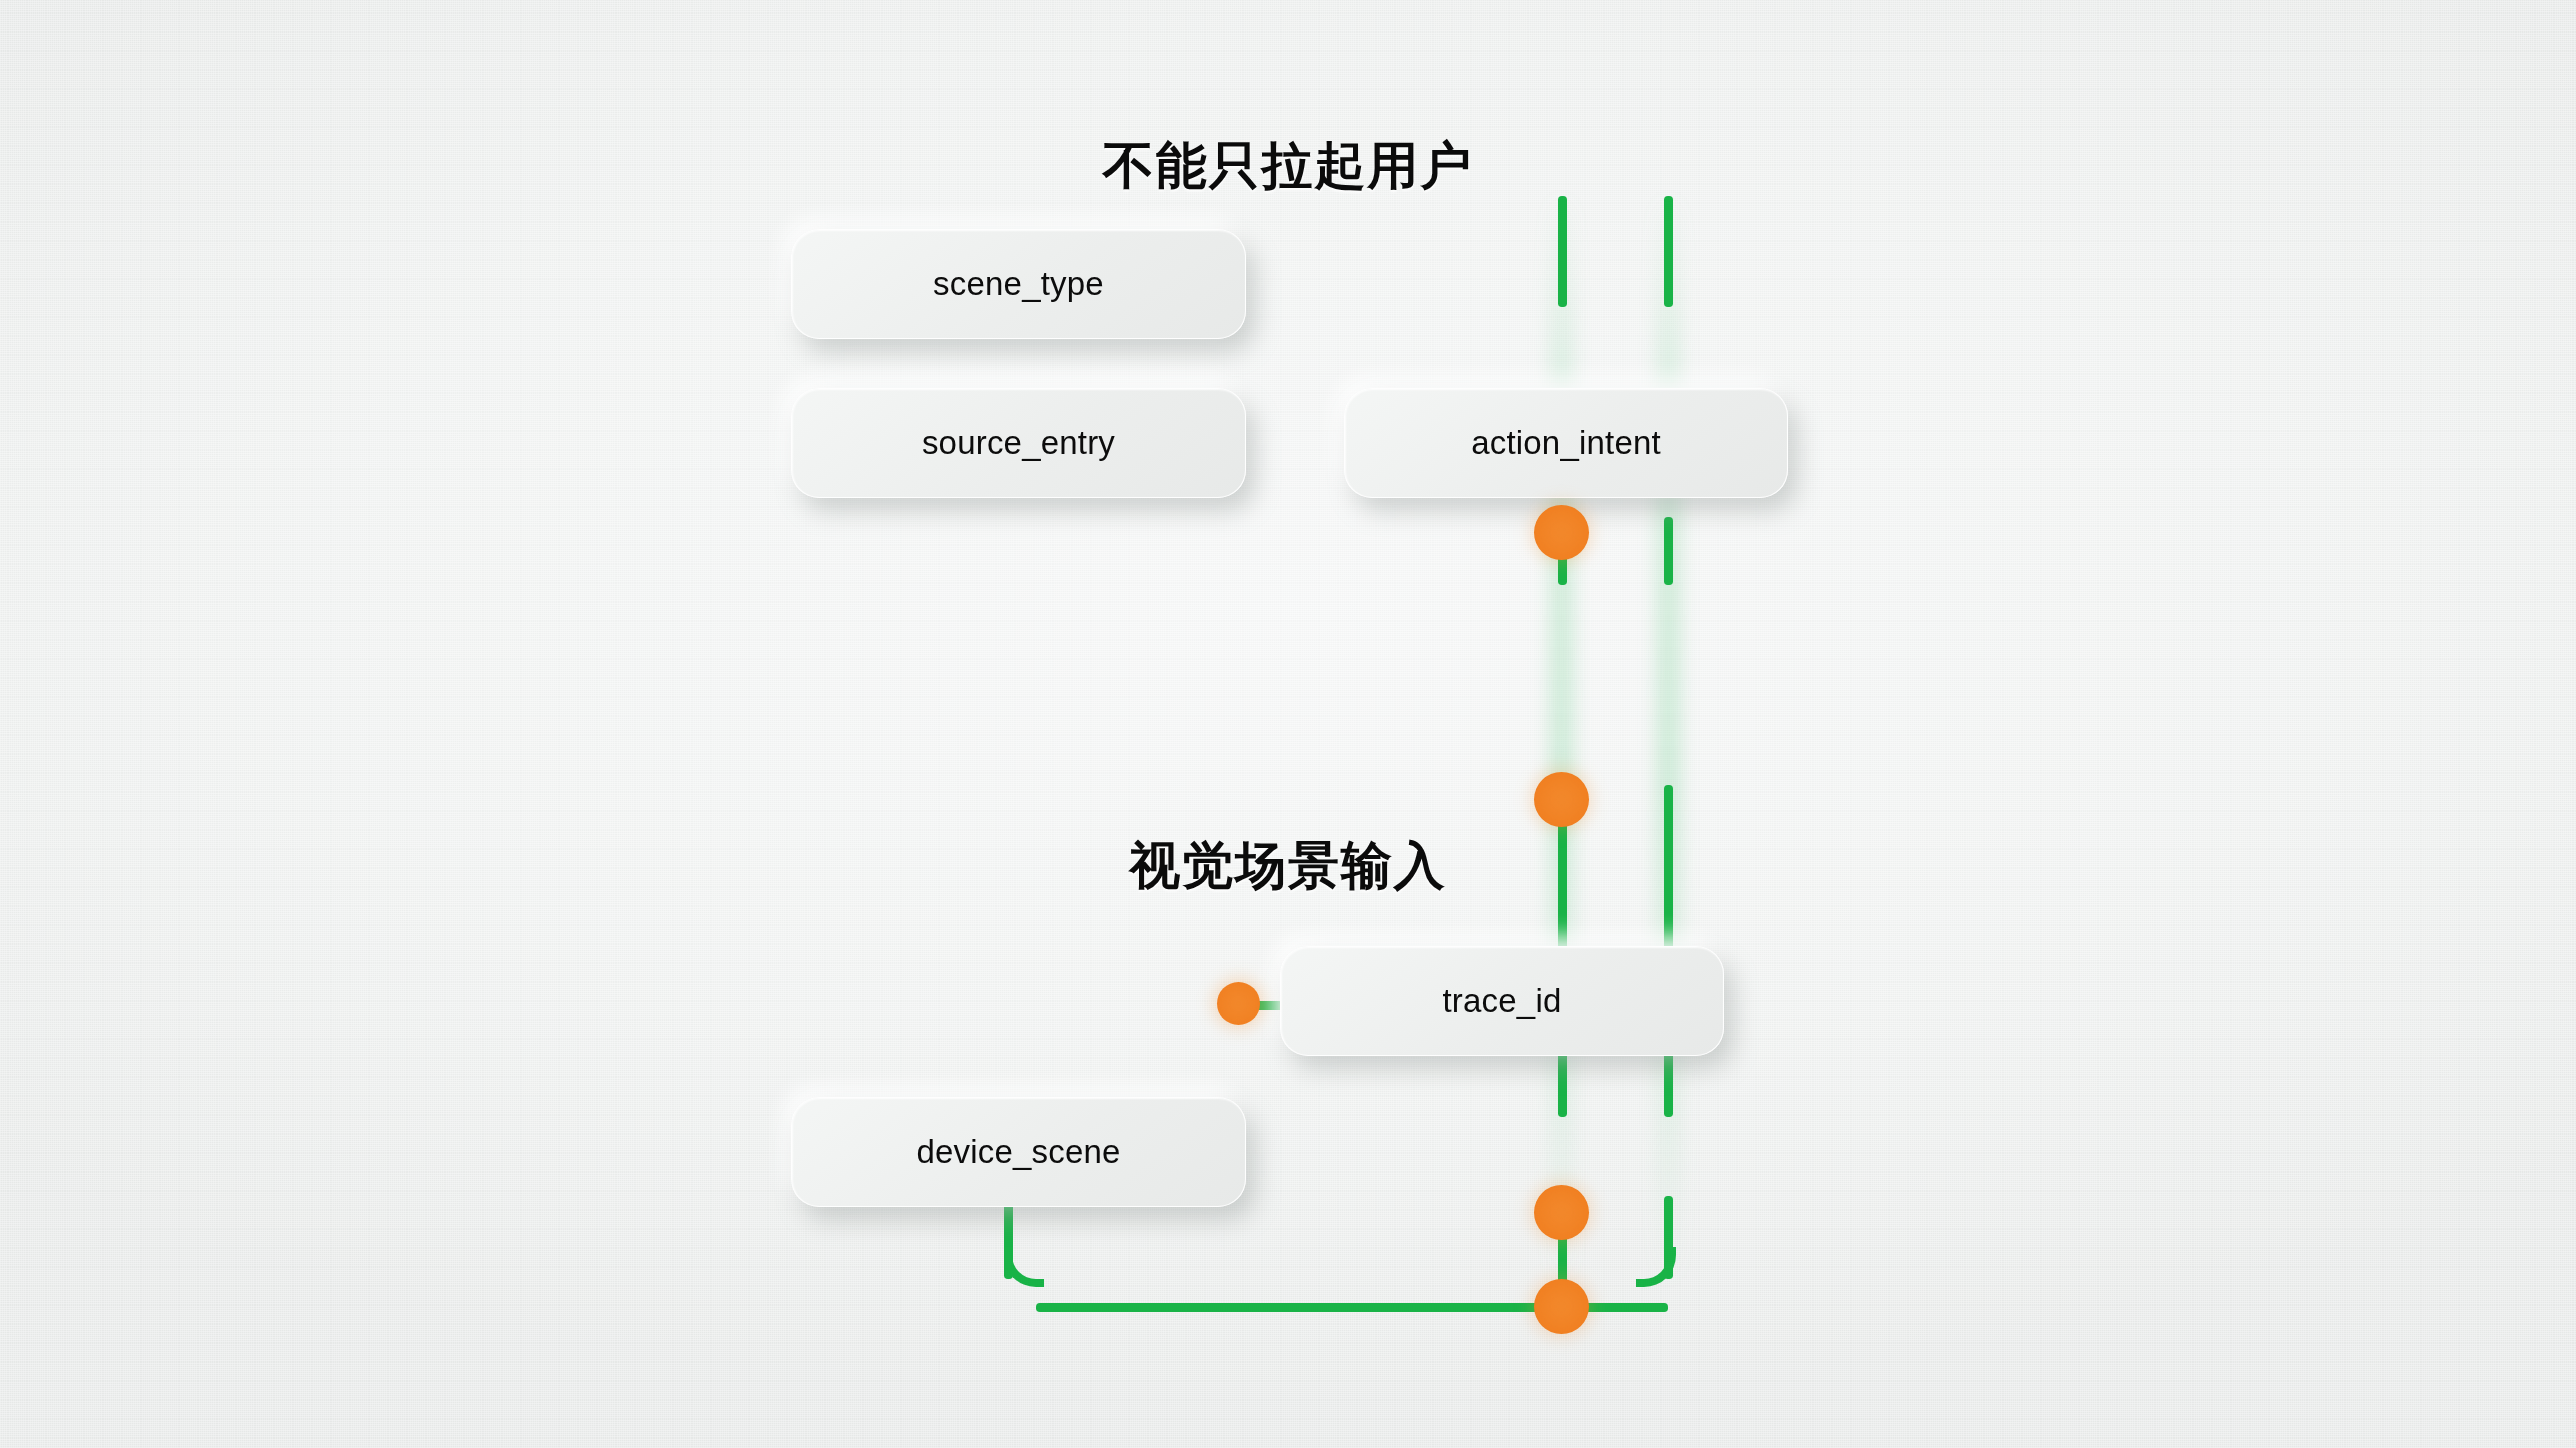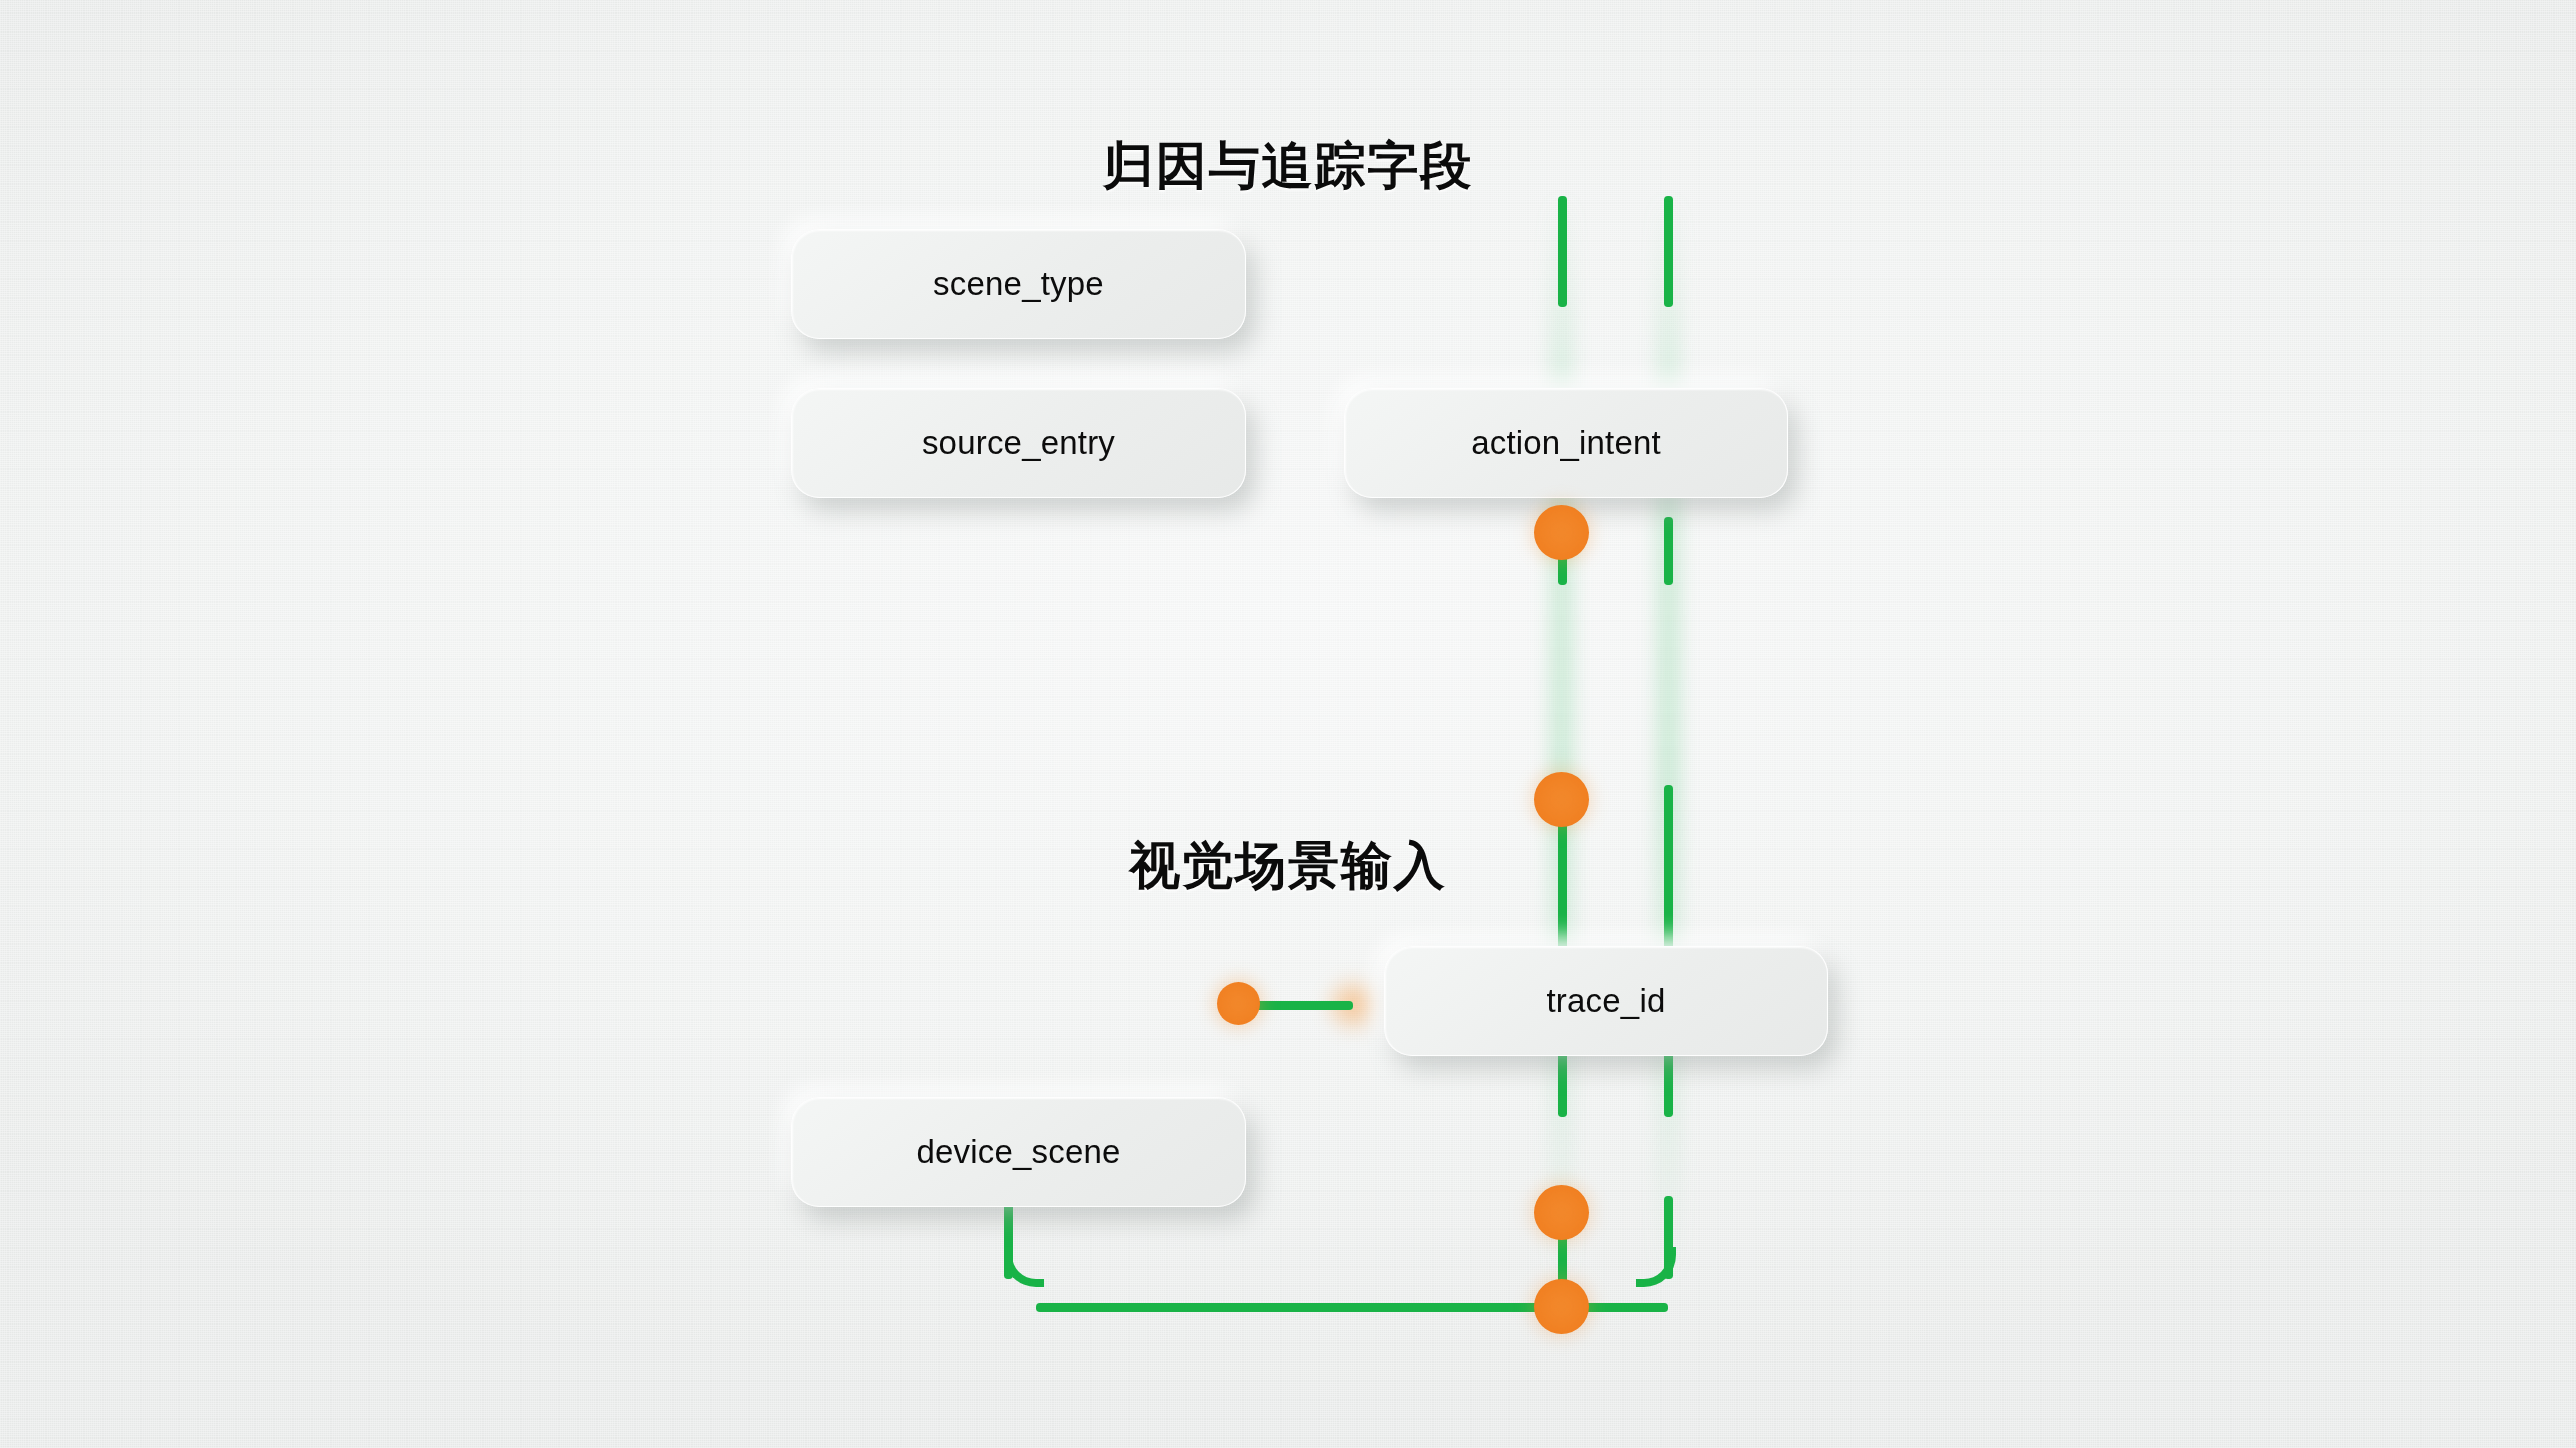--- a/index.html
+++ b/index.html
@@ -175,37 +175,37 @@
     <div class="corner corner-bl" style="left:1004px; top:1247px; width:32px; height:32px;"></div>
     <div class="wire wire-h" style="left:1036px; top:1303px; width:632px;"></div>
     <div class="corner corner-br" style="left:1636px; top:1247px; width:32px; height:32px;"></div>
 
     <div class="node" style="left:1534px; top:505px; width:55px; height:55px;"></div>
     <div class="node" style="left:1534px; top:772px; width:55px; height:55px;"></div>
     <div class="node" style="left:1217px; top:982px; width:43px; height:43px;"></div>
     <div class="node" style="left:1534px; top:1185px; width:55px; height:55px;"></div>
     <div class="node" style="left:1534px; top:1279px; width:55px; height:55px;"></div>
 
-    <div class="section-title" style="left:788px; top:132px;">归因与追踪字段</div>
+    <div class="section-title" style="left:788px; top:132px;">不能只拉起用户</div>
 
     <div class="card" style="left:791px; top:229px; width:453px; height:108px;">
       <span class="card-label">scene_type</span>
     </div>
 
     <div class="card" style="left:791px; top:388px; width:453px; height:108px;">
       <span class="card-label">source_entry</span>
     </div>
     <div class="card" style="left:1344px; top:388px; width:442px; height:108px;">
       <span class="card-label">action_intent</span>
     </div>
 
 
     <div class="section-title" style="left:788px; top:832px;">视觉场景输入</div>
 
-    <div class="card" style="left:1384px; top:946px; width:442px; height:108px;justify-content:center;">
+    <div class="card" style="left:1280px; top:946px; width:442px; height:108px;justify-content:center;">
       <span class="card-label">trace_id</span>
     </div>
 
     <div class="card" style="left:791px; top:1097px; width:453px; height:108px;">
       <span class="card-label">device_scene</span>
     </div>
 
   </div>
 </div>
 

